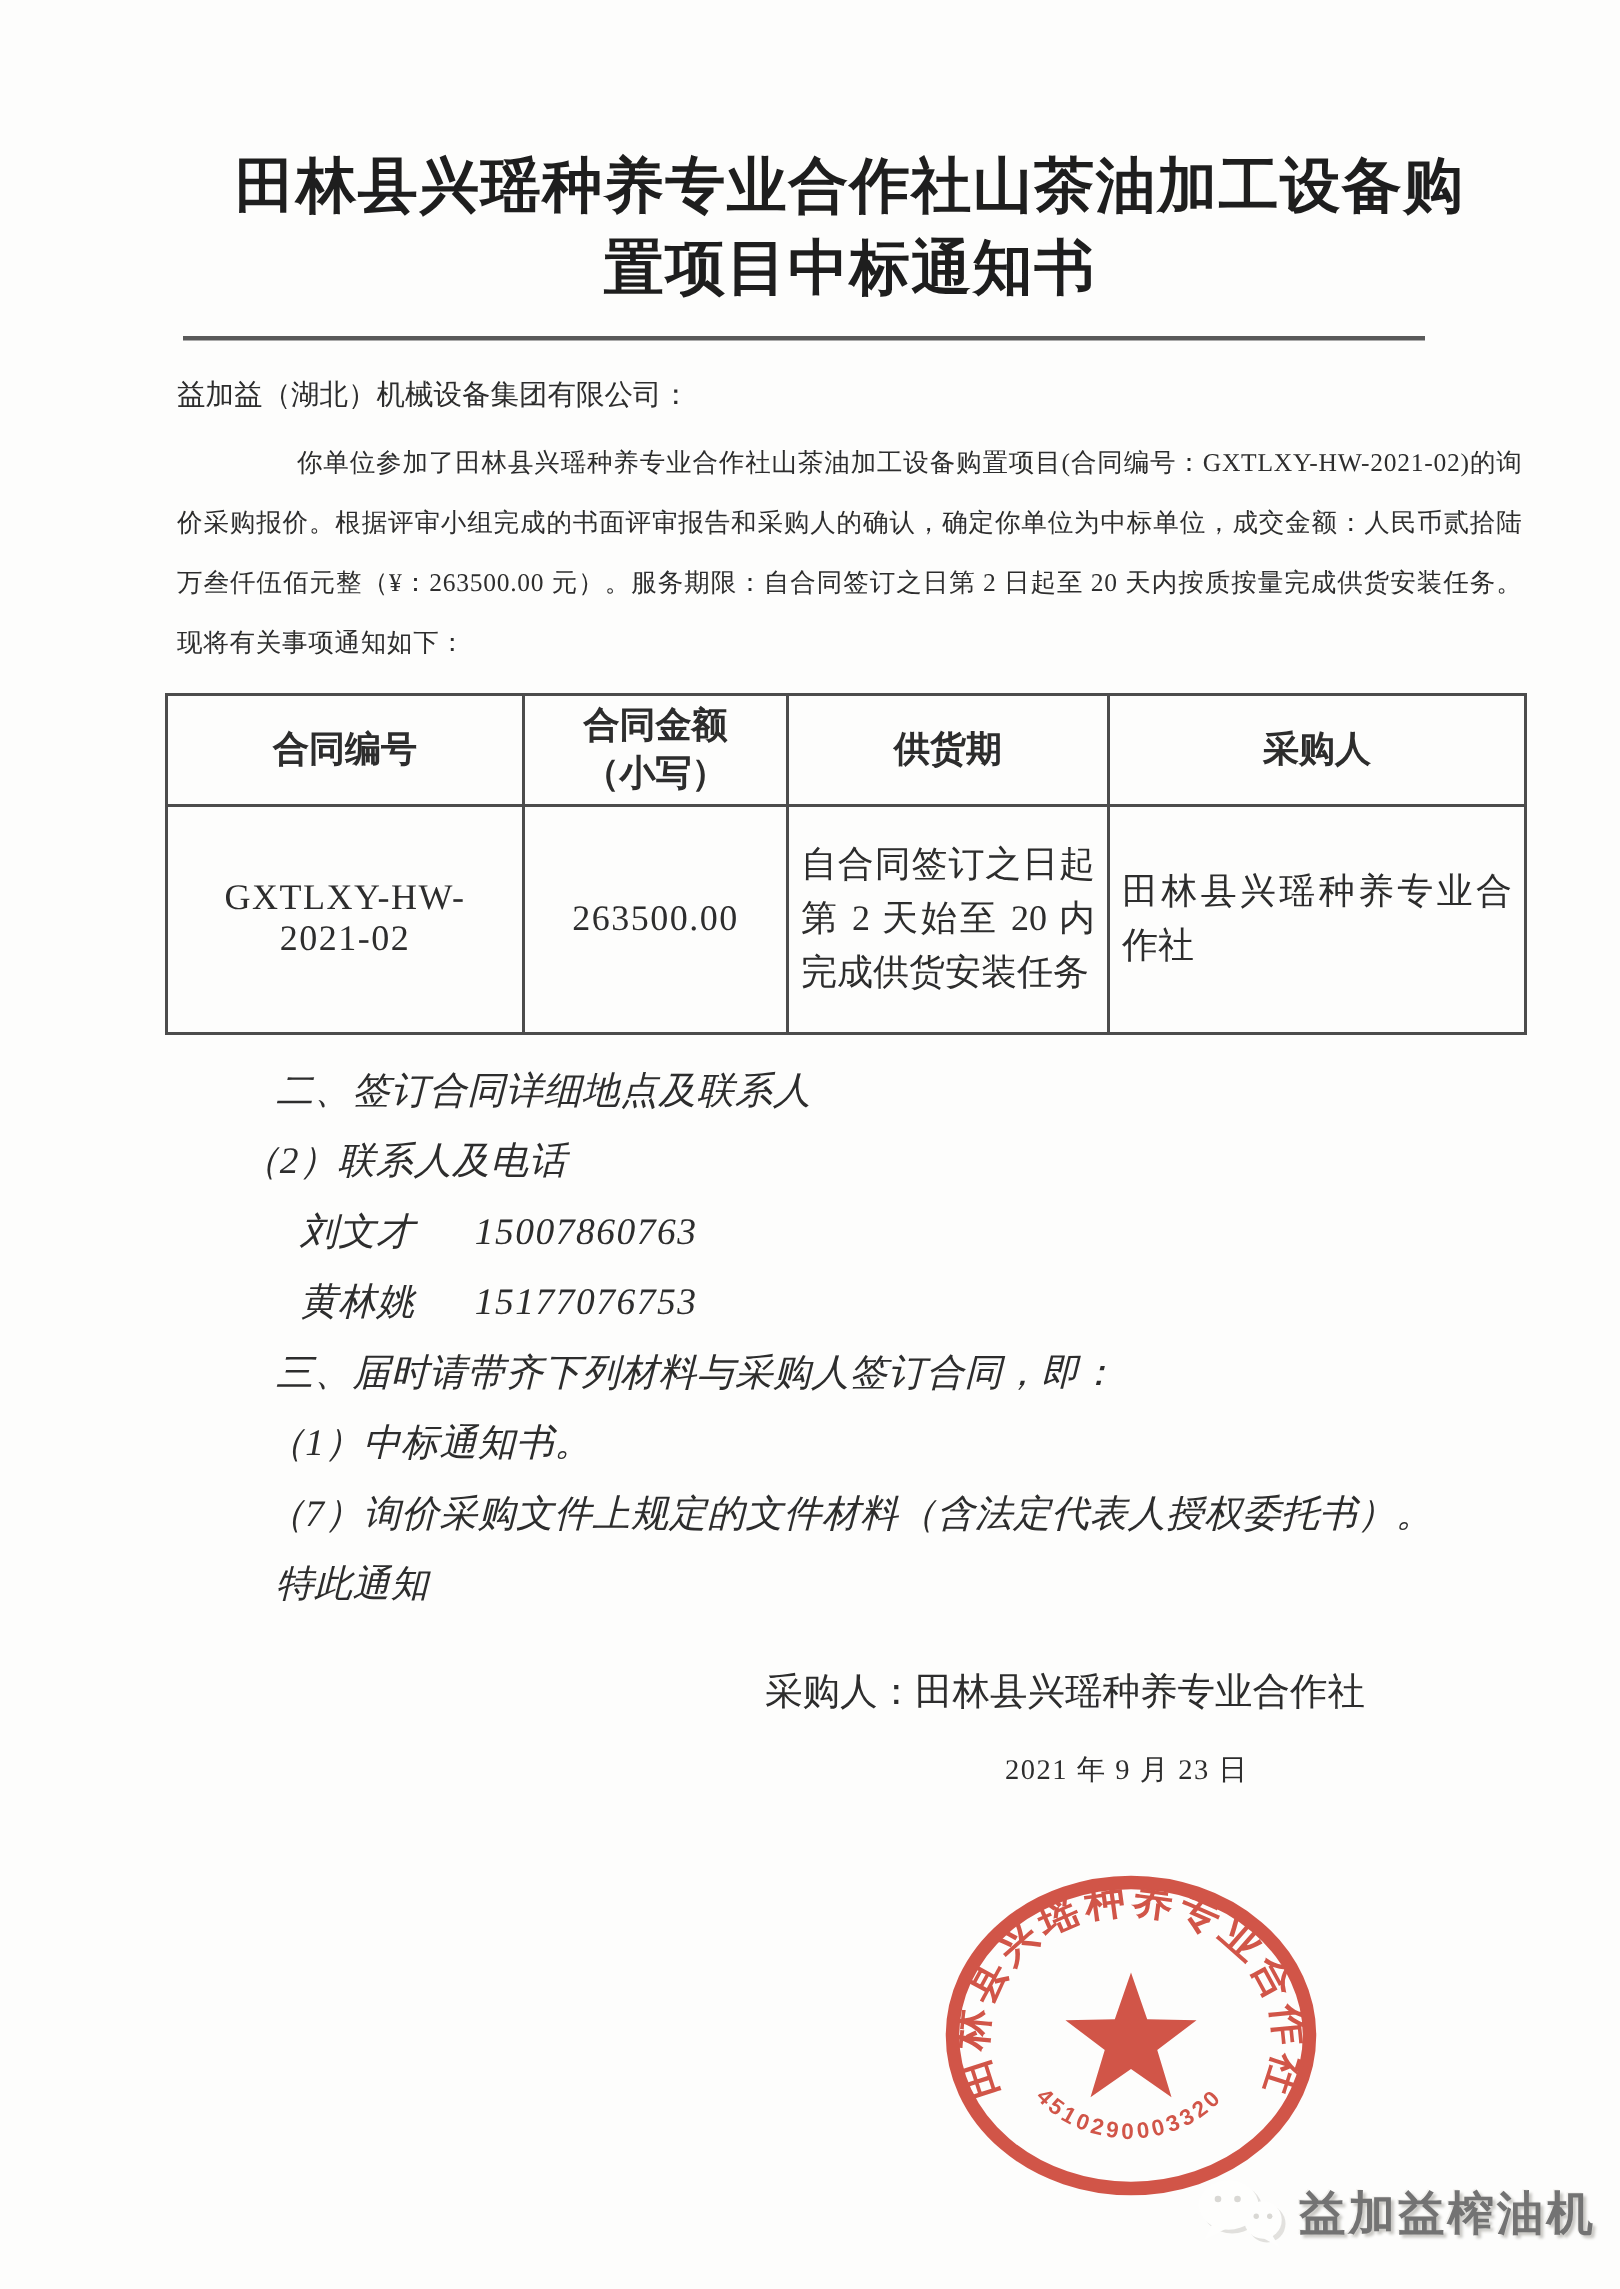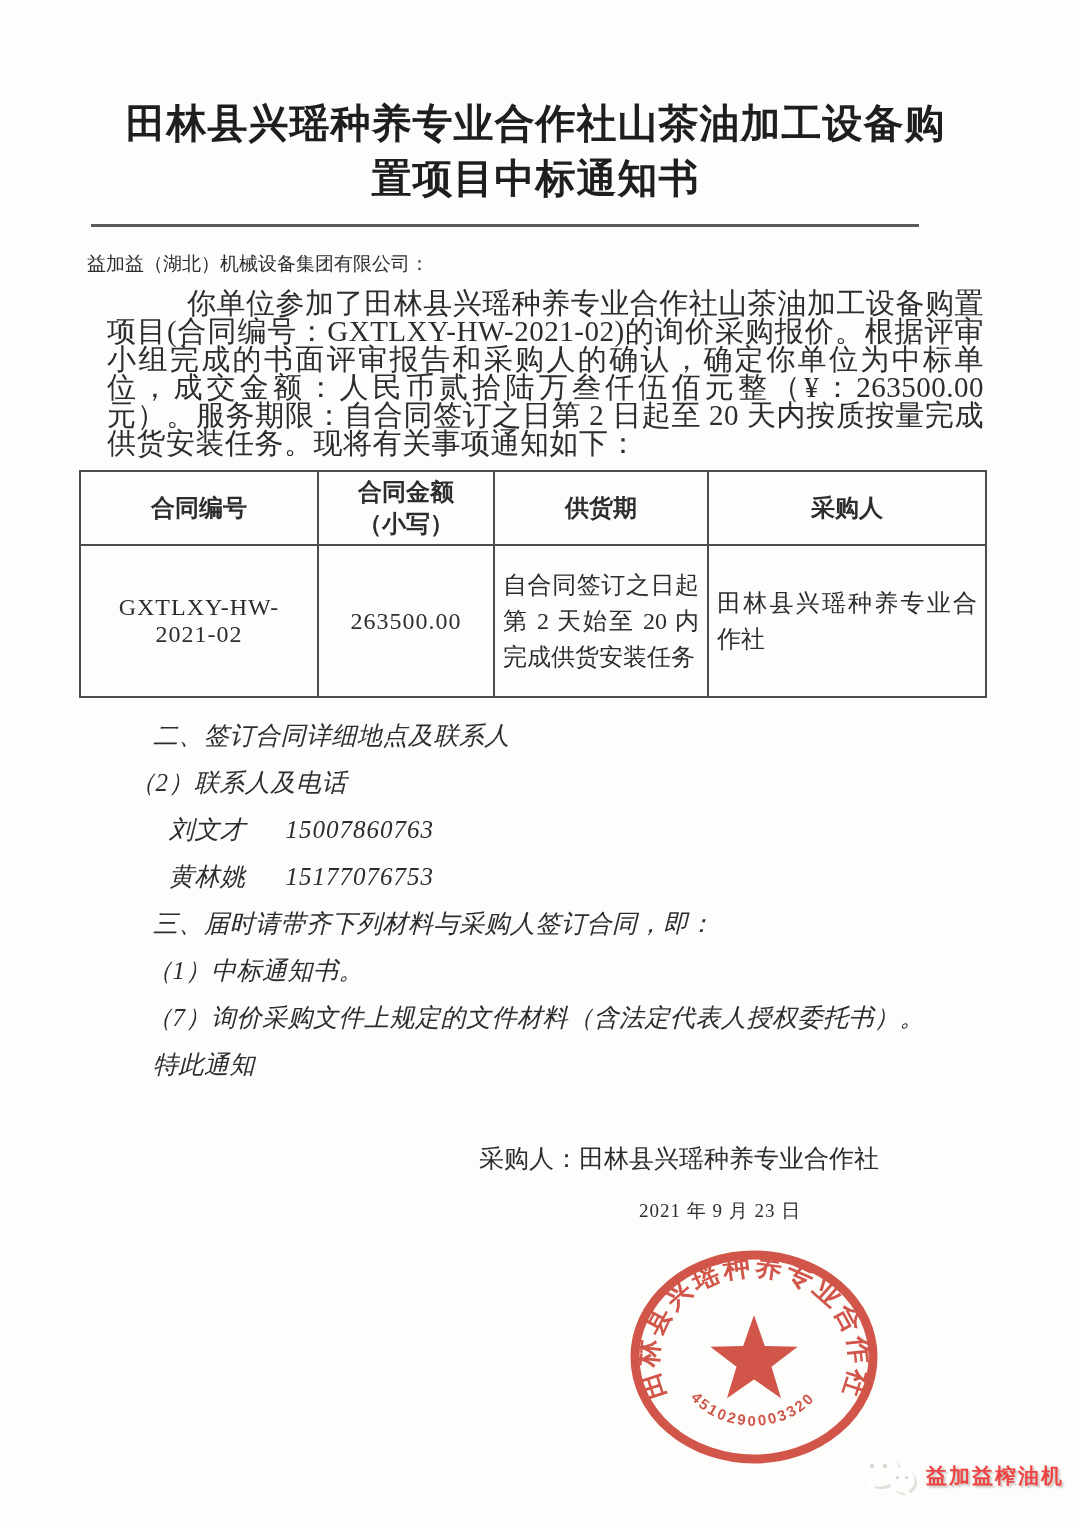--- a/index.html
+++ b/index.html
@@ -2,34 +2,34 @@
 <html><head>
 <meta charset="utf-8">
 <style>
   html,body { margin:0; padding:0; background:#e9e9e9; }
   .page {
     position:relative; width:1080px; height:1526px; margin:0 auto;
     background:#fdfdfc; overflow:hidden;
     font-family:"Liberation Serif","DejaVu Serif",serif;
     color:#2d2d2d;
   }
-  .content { position:absolute; left:87px; top:0; width:897px; }
+  .content { position:absolute; left:118px; top:0; width:897px; }
 
   .doc-title {
     margin:96px auto 0 auto; width:860px;
     font-size:40px; font-weight:bold; line-height:55px;
     letter-spacing:1px; text-align:center; color:#1e1e1e;
   }
   .title-rule { height:3px; background:#5a5a5a; margin:18px 0 0 4px; width:828px; }
 
   .salutation { margin-top:20px; font-size:19px; line-height:34px; }
 
   .body-par {
-    margin-top:8px; font-size:29px; line-height:28px;
-    text-align:justify; text-indent:80px; letter-spacing:0.5px;margin-left:20px;
+    margin-top:8px; font-size:17px; line-height:40px;
+    text-align:justify; text-indent:80px; letter-spacing:0.5px;
   }
   .line { font-size:25px; line-height:47px; letter-spacing:0.5px; }
   .ind-a { padding-left:66px; }   
   .ind-b { padding-left:43px; }   
   .ind-c { padding-left:60px; }   
   .contact-line { padding-left:82px; }
   .contact-line .phone { margin-left:40px; letter-spacing:1px; }
   .wrap-par {
     font-size:25px; line-height:47px; text-indent:60px;
     text-align:justify; letter-spacing:0.5px;
@@ -44,36 +44,36 @@
     padding:4px 8px; overflow:hidden;
   }
   table.contract th {
     height:64px; font-weight:bold; text-align:center;
     white-space:pre-line; line-height:32px;
   }
   .col1{width:238px;} .col2{width:176px;} .col3{width:214px;} .col4{width:278px;}
   td.c-center { text-align:center; height:142px; letter-spacing:1px; }
   td.c-just   { text-align:justify; line-height:36px; padding:8px 10px; }
 
-  .sig-buyer { margin-top:54px; padding-left:392px; font-size:25px; line-height:34px; }
+  .sig-buyer { margin-top:32px; padding-left:392px; font-size:25px; line-height:34px; }
   .sig-date  { margin-top:18px; padding-left:552px; font-size:19px; line-height:34px; letter-spacing:1px; }
 
   .seal {
     position:absolute; left:623px; top:1240px; width:262px; height:232px;
     mix-blend-mode:multiply; opacity:0.88; pointer-events:none;
   }
 
   .watermark {
     position:absolute; right:16px; bottom:24px;
     display:flex; align-items:center; gap:8px;
   }
   .wm-text {
     font-family:Liberation Sans, sans-serif;
-    font-size:21px; font-weight:bold; letter-spacing:2px;
-    color:#ef4444; text-shadow:2px 2px 2px #c7c6c2, -1px -1px 0 #f3f2ef;
+    font-size:31px; font-weight:bold; letter-spacing:2px;
+    color:#737373; text-shadow:2px 2px 2px #c7c6c2, -1px -1px 0 #f3f2ef;
   }
 </style>
 </head>
 <body>
 
 <div class="page">
   <div class="content">
 
     <div class="doc-title">田林县兴瑶种养专业合作社山茶油加工设备购置项目中标通知书</div>
     <div class="title-rule"></div>

